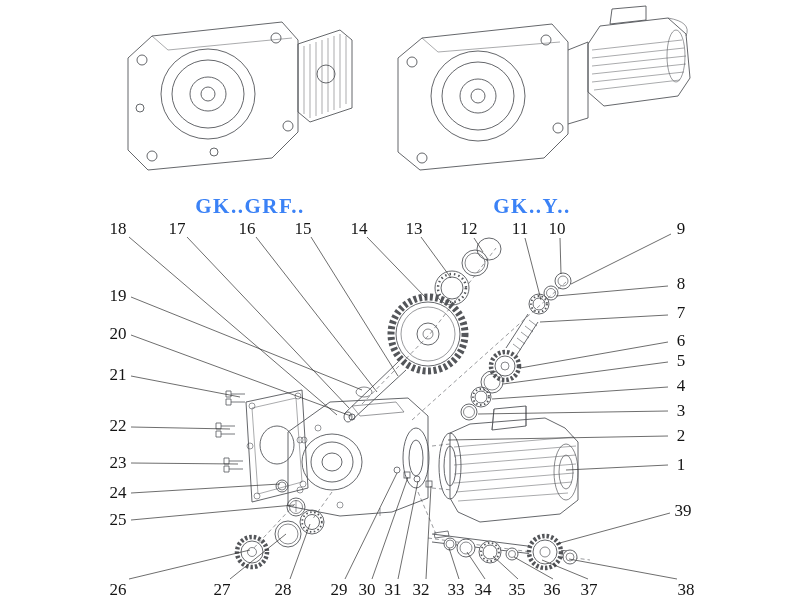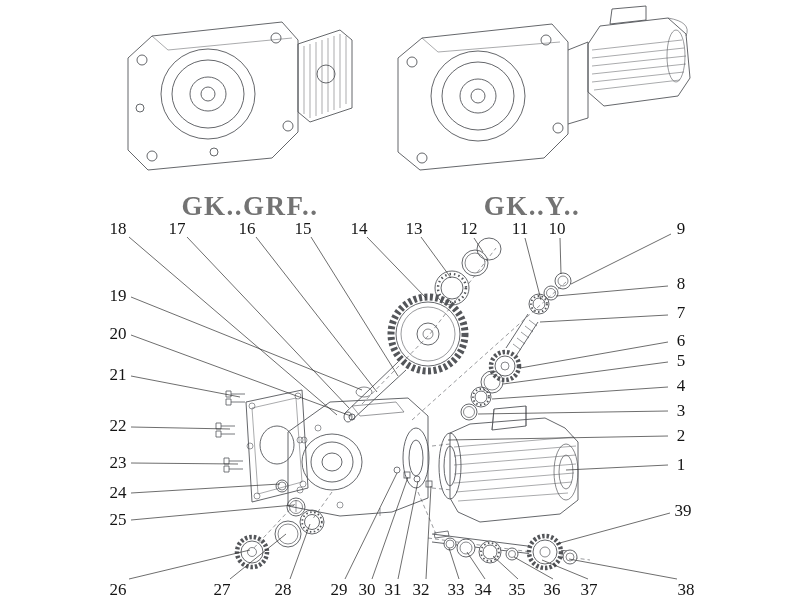--- a/index.html
+++ b/index.html
@@ -3,21 +3,21 @@
 <meta charset="utf-8">
 <style>
   html,body{margin:0;padding:0;background:#ffffff;}
   .canvas{
     position:relative;width:800px;height:600px;background:#ffffff;
     overflow:hidden;font-family:"Liberation Serif",serif;
   }
   #art{position:absolute;left:0;top:0;width:800px;height:600px;display:block;}
   .model-label{
     position:absolute;transform:translate(-50%,-50%);
-    font-weight:bold;font-size:27px;letter-spacing:1.5px;color:#737373;
+    font-weight:bold;font-size:21px;letter-spacing:1.5px;color:#3b82f6;
     white-space:nowrap;
   }
   #leader-lines line{stroke:#2f2f2f;stroke-width:0.7;}
   #callout-numbers text{
     font-family:"Liberation Serif",serif;font-size:17px;fill:#141414;
     text-anchor:middle;
   }
   .art-stroke{stroke:#54565a;fill:none;}
 </style>
 </head>

